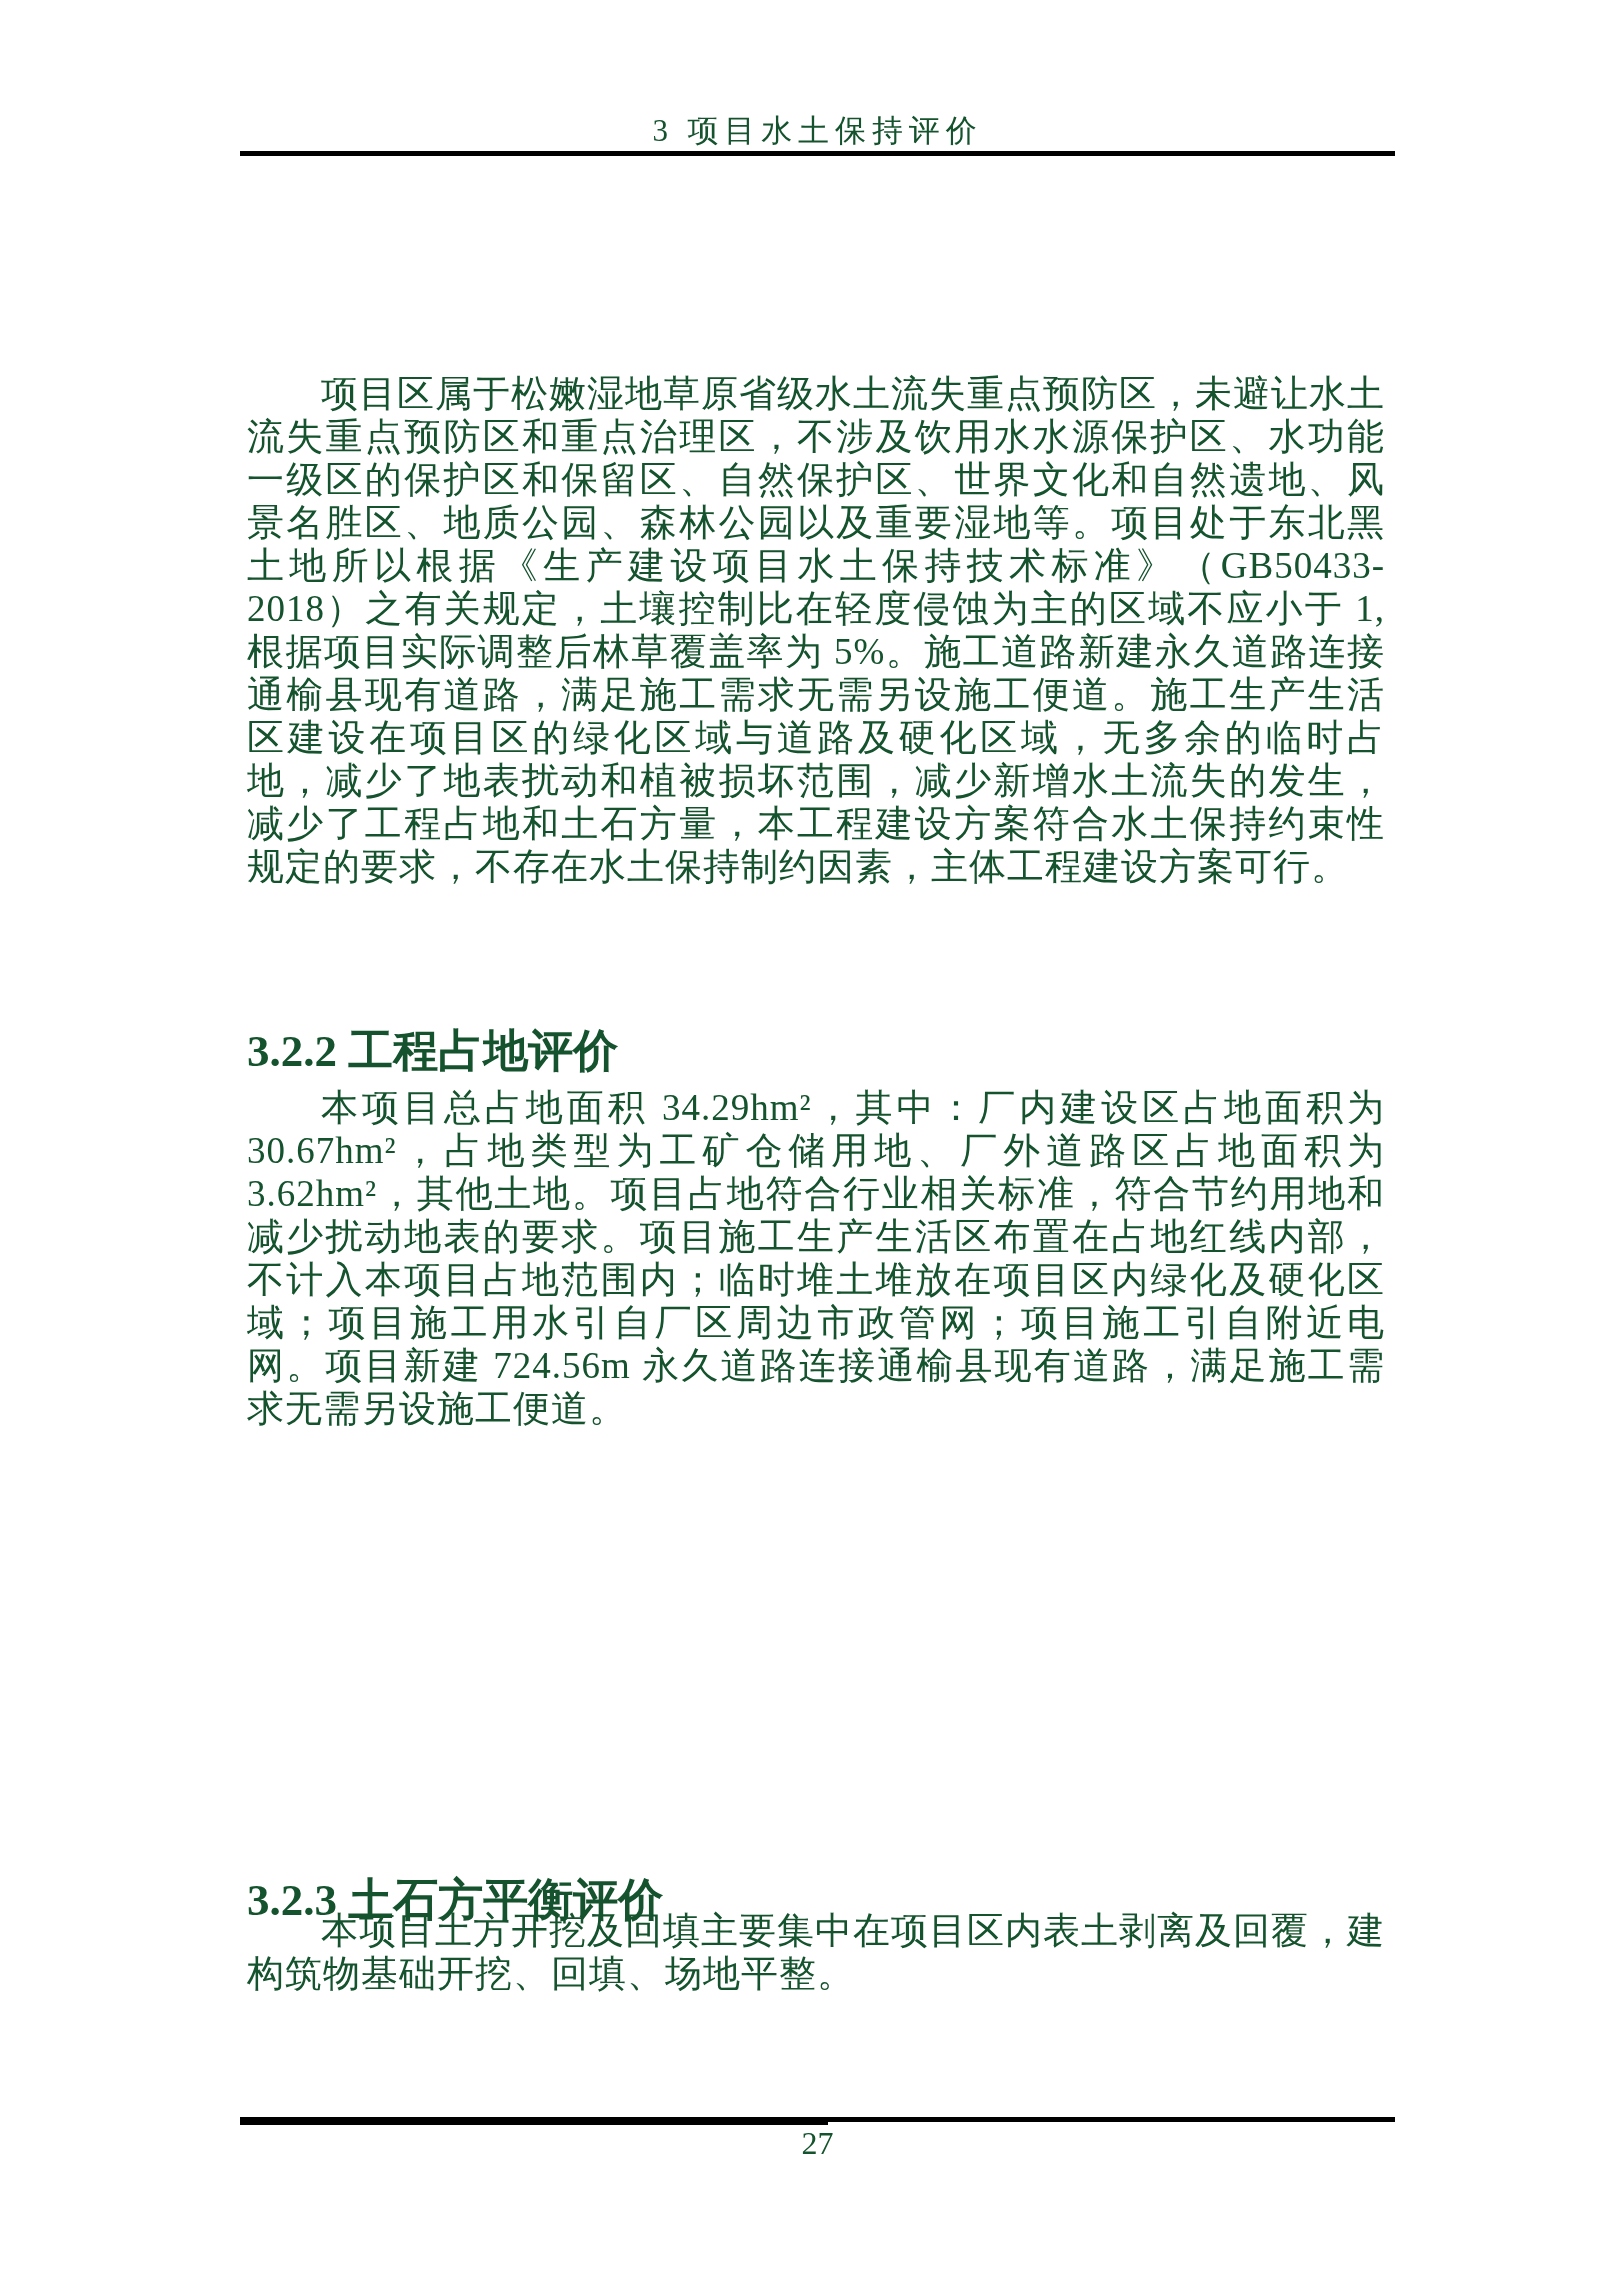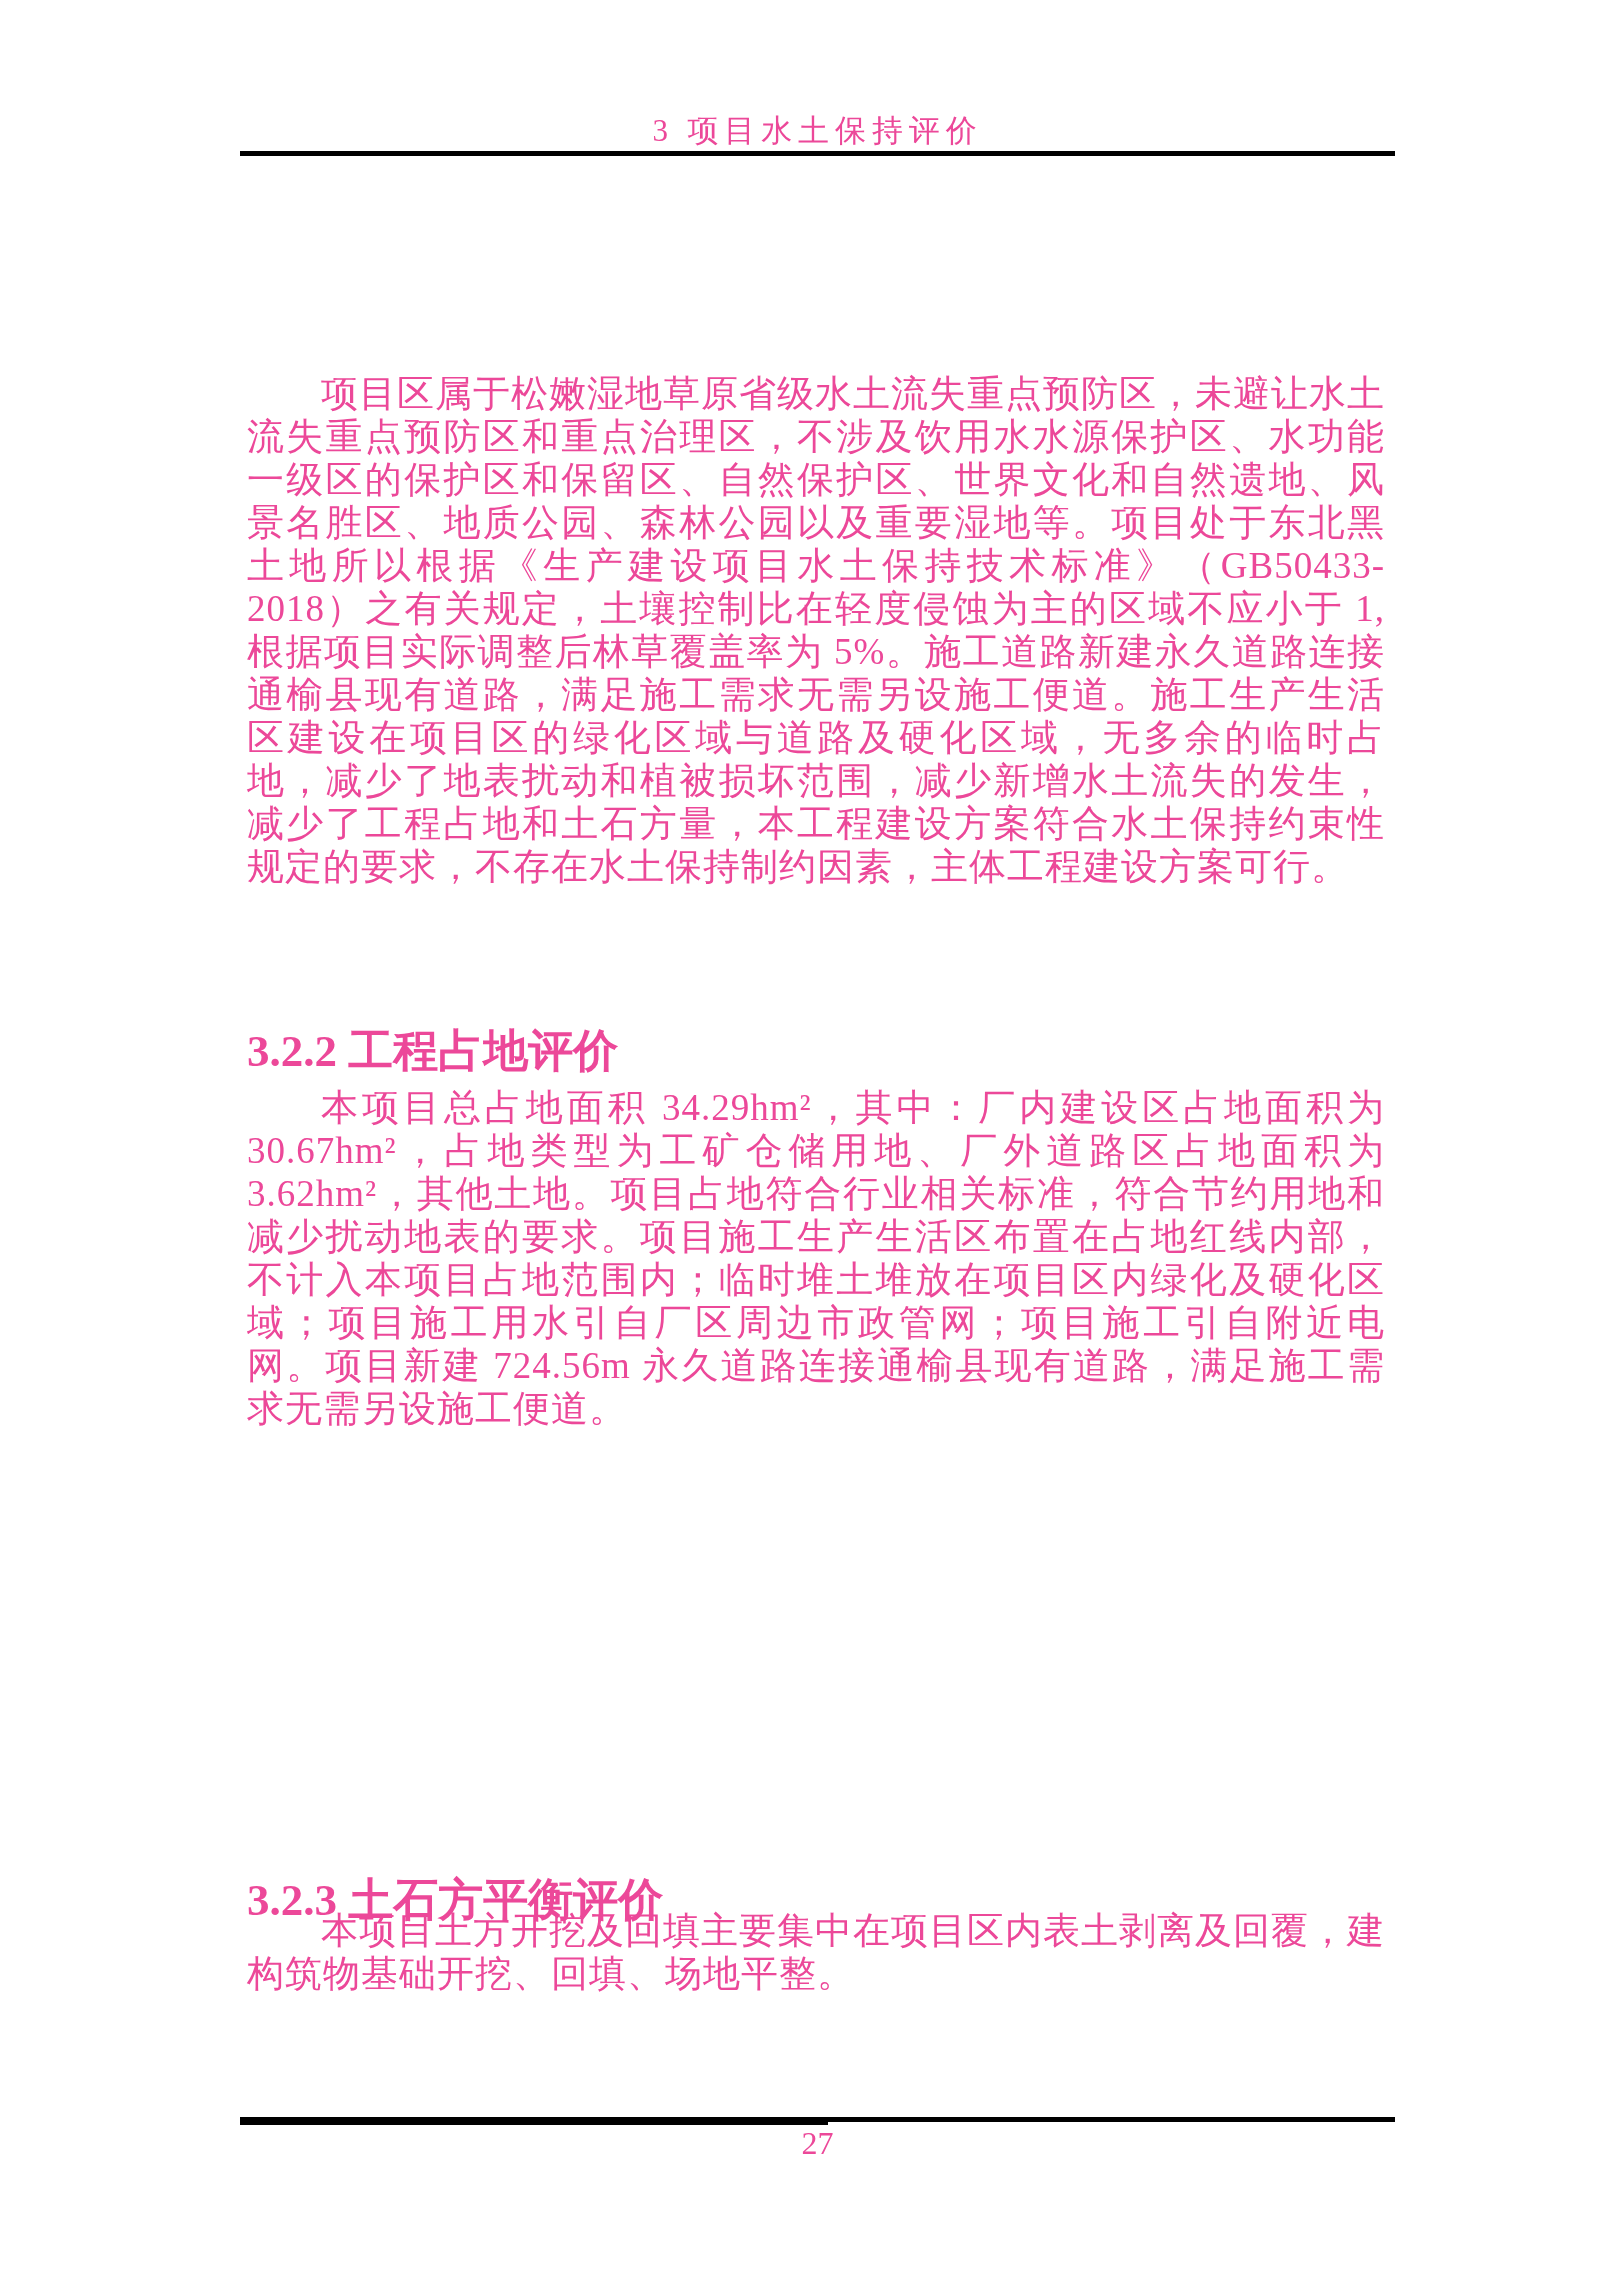--- a/index.html
+++ b/index.html
@@ -5,21 +5,21 @@
   html, body {
     margin: 0;
     padding: 0;
     background: #ffffff;
   }
   .page {
     position: relative;
     width: 1621px;
     height: 2293px;
     background: #ffffff;
-    color: #ec4899;
+    color: #14532d;
     font-family: "Liberation Serif", "DejaVu Serif", serif;
     overflow: hidden;
   }
   
   .running-header {
     position: absolute;
     top: 110px;
     left: 240px;
     width: 1155px;
     text-align: center;

